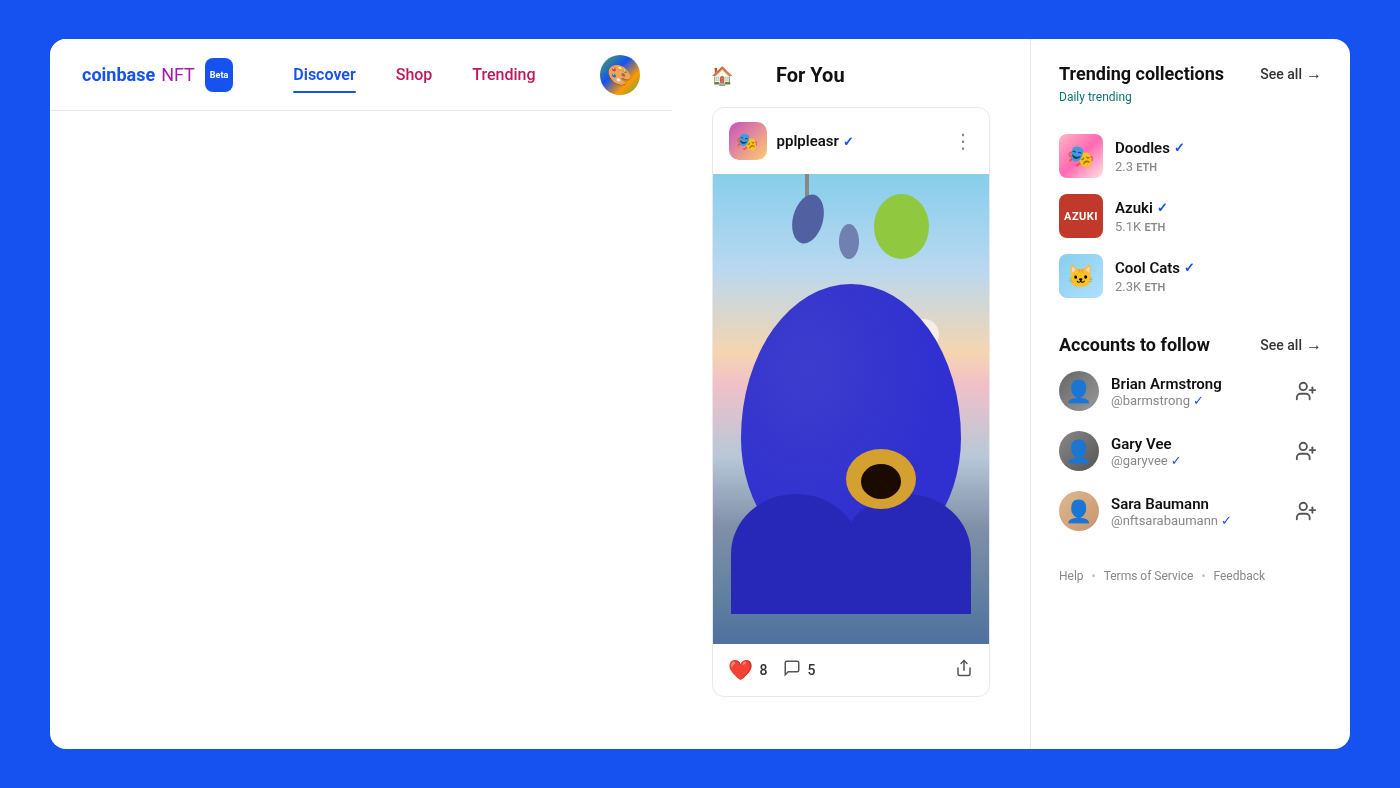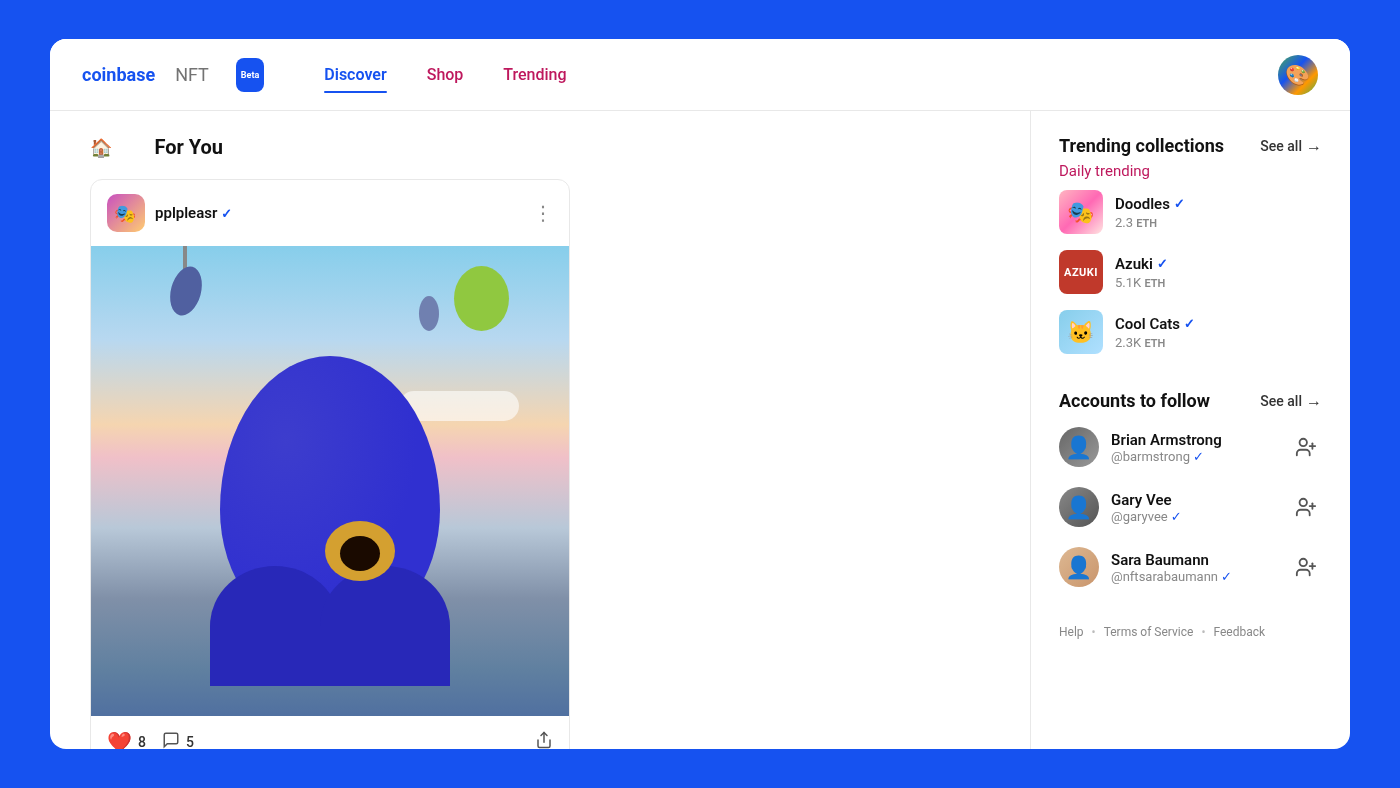--- a/index.html
+++ b/index.html
@@ -14,21 +14,21 @@
       height: 788px;
       overflow: hidden;
     }
     .app-container {
       width: 1300px;
       height: 710px;
       background: #fff;
       border-radius: 16px;
       overflow: hidden;
       display: flex;
-      flex-direction: column;
+      flex-direction: row;
     }
     
     .header {
       display: flex;
       align-items: center;
       padding: 0 32px;
       height: 72px;
       border-bottom: 1px solid #e8e8e8;
       background: #fff;
       gap: 24px;
@@ -40,31 +40,31 @@
       margin-right: 12px;
     }
     .logo-text {
       font-size: 18px;
       font-weight: 700;
       color: #1652F0;
     }
     .nft-text {
       font-size: 18px;
       font-weight: 400;
-      color: #737373;
-      margin-left: 14px;
+      color: #a21caf;
+      margin-left: 0;
     }
     .beta-badge {
       background: #1652F0;
       color: #fff;
       font-size: 9px;
       font-weight: 700;
       padding: 12px 5px;
       border-radius: 8px;
-      margin-left: 21px;
+      margin-left: 4px;
       vertical-align: super;
     }
     .search-bar {
       display: flex;
       align-items: center;
       border: 1.5px solid #d0d0d0;
       border-radius: 24px;
       padding: 8px 16px;
       gap: 8px;
       width: 200px;
@@ -366,23 +366,23 @@
       align-items: center;
       gap: 4px;
       font-size: 14px;
       color: #333;
       cursor: pointer;
       margin-left: auto;
       font-weight: 500;
     }
     .see-all-arrow { font-size: 16px; }
     .sidebar-subtitle {
-      font-size: 15px;
-      color: #be185d;
-      margin-bottom: 2px;
+      font-size: 12px;
+      color: #0f766e;
+      margin-bottom: 22px;
     }
     
     .collection-item {
       display: flex;
       align-items: center;
       gap: 12px;
       padding: 8px 0;
       cursor: pointer;
     }
     .collection-thumb {

